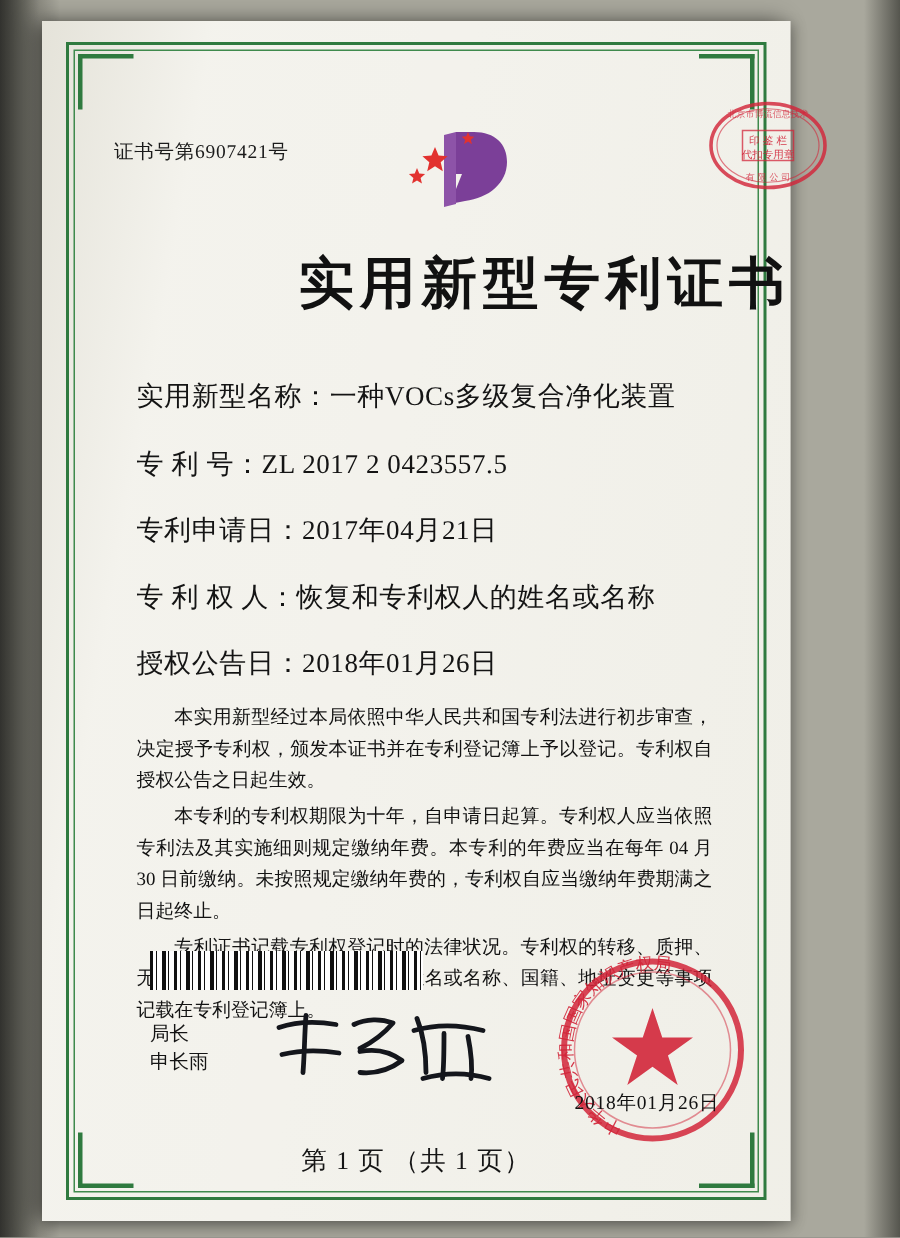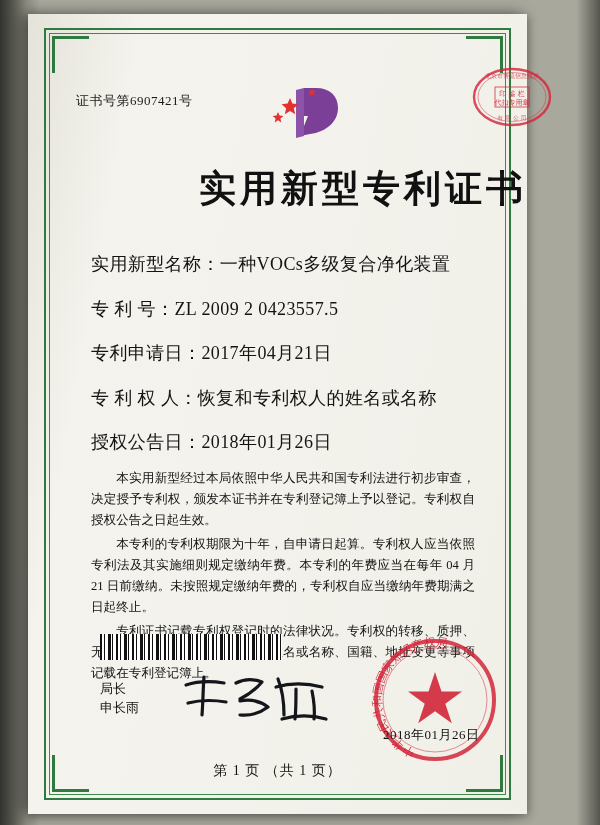--- a/index.html
+++ b/index.html
@@ -192,21 +192,21 @@
     color: #111;
     letter-spacing: 0.5px;
   }
 
   .page-no {
     position: absolute;
     left: 0;
     right: 0;
     top: 748px;
     text-align: center;
-    font-size: 14px;
+    font-size: 17px;
     color: #151515;
     letter-spacing: 1px;
   }
 
   .fold {
     position: absolute;
     left: 0;
     top: 0;
     bottom: 0;
     width: 26px;
@@ -256,36 +256,36 @@
       </svg>
     </div>
 
     <div class="title">实用新型专利证书</div>
 
     <div class="fields">
       <div class="field">
         <span class="lbl">实用新型名称：</span><span class="val">一种VOCs多级复合净化装置</span>
       </div>
       <div class="field">
-        <span class="lbl">专 利 号：</span><span class="val">ZL 2009 2 0423557.5</span>
+        <span class="lbl">专 利 号：</span><span class="val">ZL 2017 2 0423557.5</span>
       </div>
       <div class="field">
         <span class="lbl">专利申请日：</span><span class="val">2017年04月21日</span>
       </div>
       <div class="field">
         <span class="lbl">专 利 权 人：</span><span class="val">恢复和专利权人的姓名或名称</span>
       </div>
       <div class="field">
         <span class="lbl">授权公告日：</span><span class="val">2018年01月26日</span>
       </div>
     </div>
 
     <div class="paras">
       <p>本实用新型经过本局依照中华人民共和国专利法进行初步审查，决定授予专利权，颁发本证书并在专利登记簿上予以登记。专利权自授权公告之日起生效。</p>
-      <p>本专利的专利权期限为十年，自申请日起算。专利权人应当依照专利法及其实施细则规定缴纳年费。本专利的年费应当在每年 04 月 21 日前缴纳。未按照规定缴纳年费的，专利权自应当缴纳年费期满之日起终止。</p>
+      <p>本专利的专利权期限为十年，自申请日起算。专利权人应当依照专利法及其实施细则规定缴纳年费。本专利的年费应当在每年 04 月 30 日前缴纳。未按照规定缴纳年费的，专利权自应当缴纳年费期满之日起终止。</p>
       <p>专利证书记载专利权登记时的法律状况。专利权的转移、质押、无效、终止、恢复和专利权人的姓名或名称、国籍、地址变更等事项记载在专利登记簿上。</p>
     </div>
 
     <div class="barcode"></div>
 
     <div class="sign-block">
       <div>局长</div>
       <div>申长雨</div>
     </div>
 

